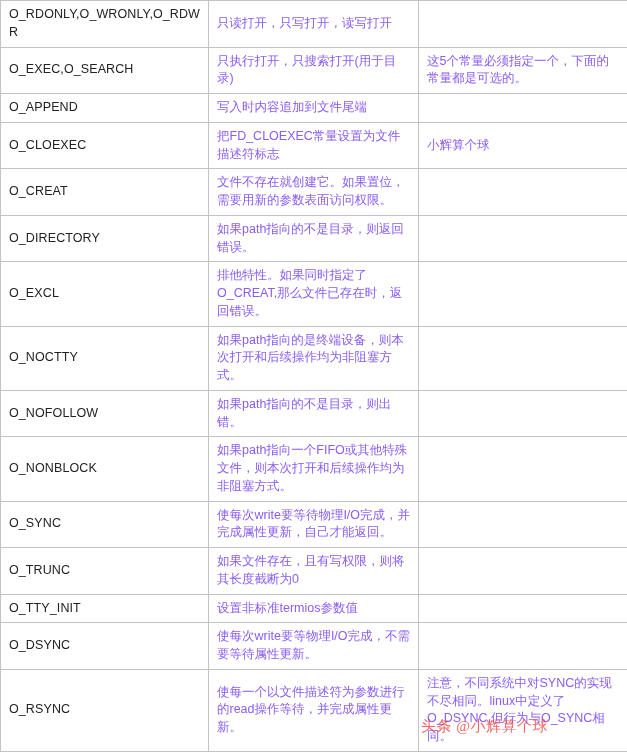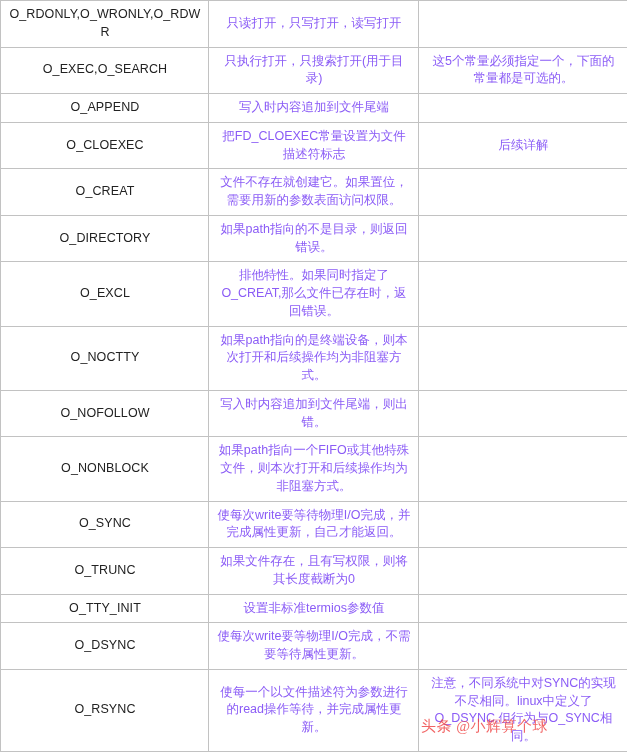--- a/index.html
+++ b/index.html
@@ -14,21 +14,20 @@
     overflow: hidden;
     font-family: "Liberation Sans", "DejaVu Sans", sans-serif;
     color: #1a1a1a;
     -webkit-font-smoothing: none;
   }
   .table-wrap {
     position: relative;
     width: 554px;
     height: 756px;
     box-sizing: border-box;
-    text-align: center;
   }
   table.flags {
     border-collapse: collapse;
     width: 627px;
     table-layout: fixed;
     border: 1px solid #b9b9b9;
   }
   table.flags col.c-const { width: 208px; }
   table.flags col.c-desc  { width: 210px; }
   table.flags col.c-note  { width: 209px; }
@@ -95,21 +94,21 @@
           <td class="note">这5个常量必须指定一个，下面的常量都是可选的。</td>
         </tr>
         <tr>
           <td class="const">O_APPEND</td>
           <td class="desc">写入时内容追加到文件尾端</td>
           <td class="note empty"></td>
         </tr>
         <tr>
           <td class="const">O_CLOEXEC</td>
           <td class="desc">把FD_CLOEXEC常量设置为文件描述符标志</td>
-          <td class="note">后续详解</td>
+          <td class="note">小辉算个球</td>
         </tr>
         <tr>
           <td class="const">O_CREAT</td>
           <td class="desc">文件不存在就创建它。如果置位，需要用新的参数表面访问权限。</td>
           <td class="note empty"></td>
         </tr>
         <tr>
           <td class="const">O_DIRECTORY</td>
           <td class="desc">如果path指向的不是目录，则返回错误。</td>
           <td class="note empty"></td>
@@ -119,21 +118,21 @@
           <td class="desc">排他特性。如果同时指定了O_CREAT,那么文件已存在时，返回错误。</td>
           <td class="note empty"></td>
         </tr>
         <tr>
           <td class="const">O_NOCTTY</td>
           <td class="desc">如果path指向的是终端设备，则本次打开和后续操作均为非阻塞方式。</td>
           <td class="note empty"></td>
         </tr>
         <tr>
           <td class="const">O_NOFOLLOW</td>
-          <td class="desc">写入时内容追加到文件尾端，则出错。</td>
+          <td class="desc">如果path指向的不是目录，则出错。</td>
           <td class="note empty"></td>
         </tr>
         <tr>
           <td class="const">O_NONBLOCK</td>
           <td class="desc">如果path指向一个FIFO或其他特殊文件，则本次打开和后续操作均为非阻塞方式。</td>
           <td class="note empty"></td>
         </tr>
         <tr>
           <td class="const">O_SYNC</td>
           <td class="desc">使每次write要等待物理I/O完成，并完成属性更新，自己才能返回。</td>

